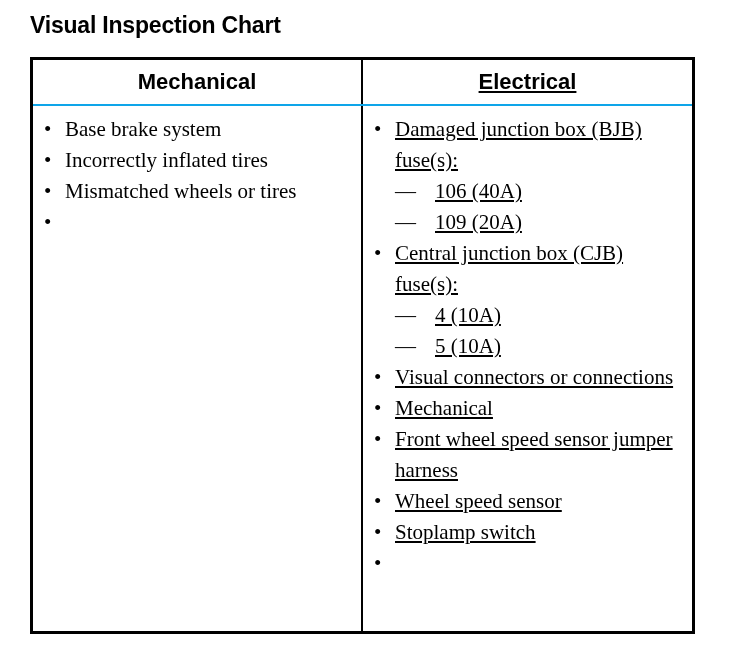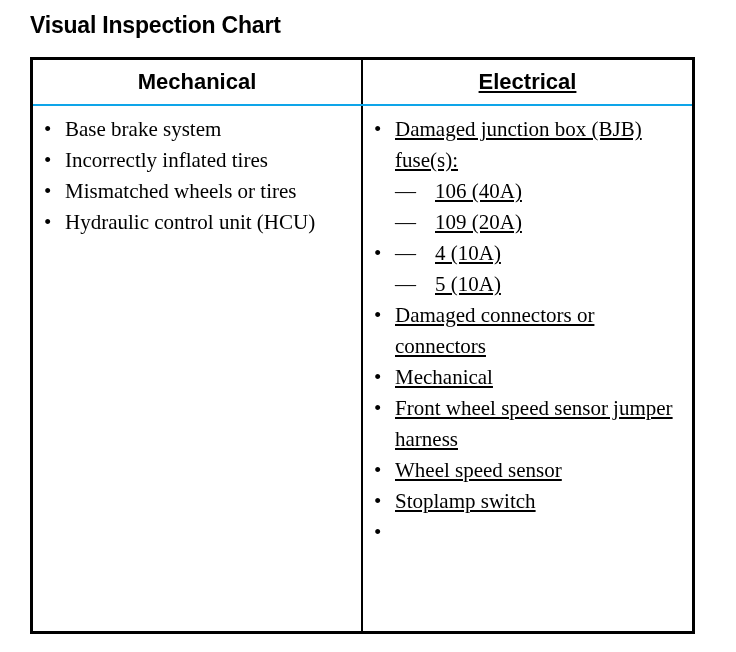--- a/index.html
+++ b/index.html
@@ -126,34 +126,34 @@
       <div class="col-mech header-cell">Mechanical</div>
       <div class="col-elec header-cell">Electrical</div>
     </div>
 
     <div class="body-row">
       <div class="col-mech body-cell">
         <ul class="items">
             <li class="item"><span class="bullet">•</span><span>Base brake system</span></li>
             <li class="item"><span class="bullet">•</span><span>Incorrectly inflated tires</span></li>
             <li class="item"><span class="bullet">•</span><span>Mismatched wheels or tires</span></li>
-            <li class="item"><span class="bullet">•</span><span>Hydraulic control unit (HCU)</span></li>
+            <li class="item"><span class="bullet">•</span></li>
           </ul>
       </div>
       <div class="col-elec body-cell">
         <ul class="items">
             <li class="item"><span class="bullet">•</span><span>Damaged junction box (BJB) fuse(s):</span><ul class="subitems">
                 <li class="subitem"><span class="dash">—</span><span>106 (40A)</span></li>
                 <li class="subitem"><span class="dash">—</span><span>109 (20A)</span></li>
               </ul></li>
-            <li class="item"><span class="bullet">•</span><ul class="subitems">
+            <li class="item"><span class="bullet">•</span><span>Central junction box (CJB) fuse(s):</span><ul class="subitems">
                 <li class="subitem"><span class="dash">—</span><span>4 (10A)</span></li>
                 <li class="subitem"><span class="dash">—</span><span>5 (10A)</span></li>
               </ul></li>
-            <li class="item"><span class="bullet">•</span><span>Damaged connectors or connectors</span></li>
+            <li class="item"><span class="bullet">•</span><span>Visual connectors or connections</span></li>
             <li class="item"><span class="bullet">•</span><span>Mechanical</span></li>
             <li class="item"><span class="bullet">•</span><span>Front wheel speed sensor jumper harness</span></li>
             <li class="item"><span class="bullet">•</span><span>Wheel speed sensor</span></li>
             <li class="item"><span class="bullet">•</span><span>Stoplamp switch</span></li>
             <li class="item"><span class="bullet">•</span></li>
           </ul>
       </div>
     </div>
 
   </div>

